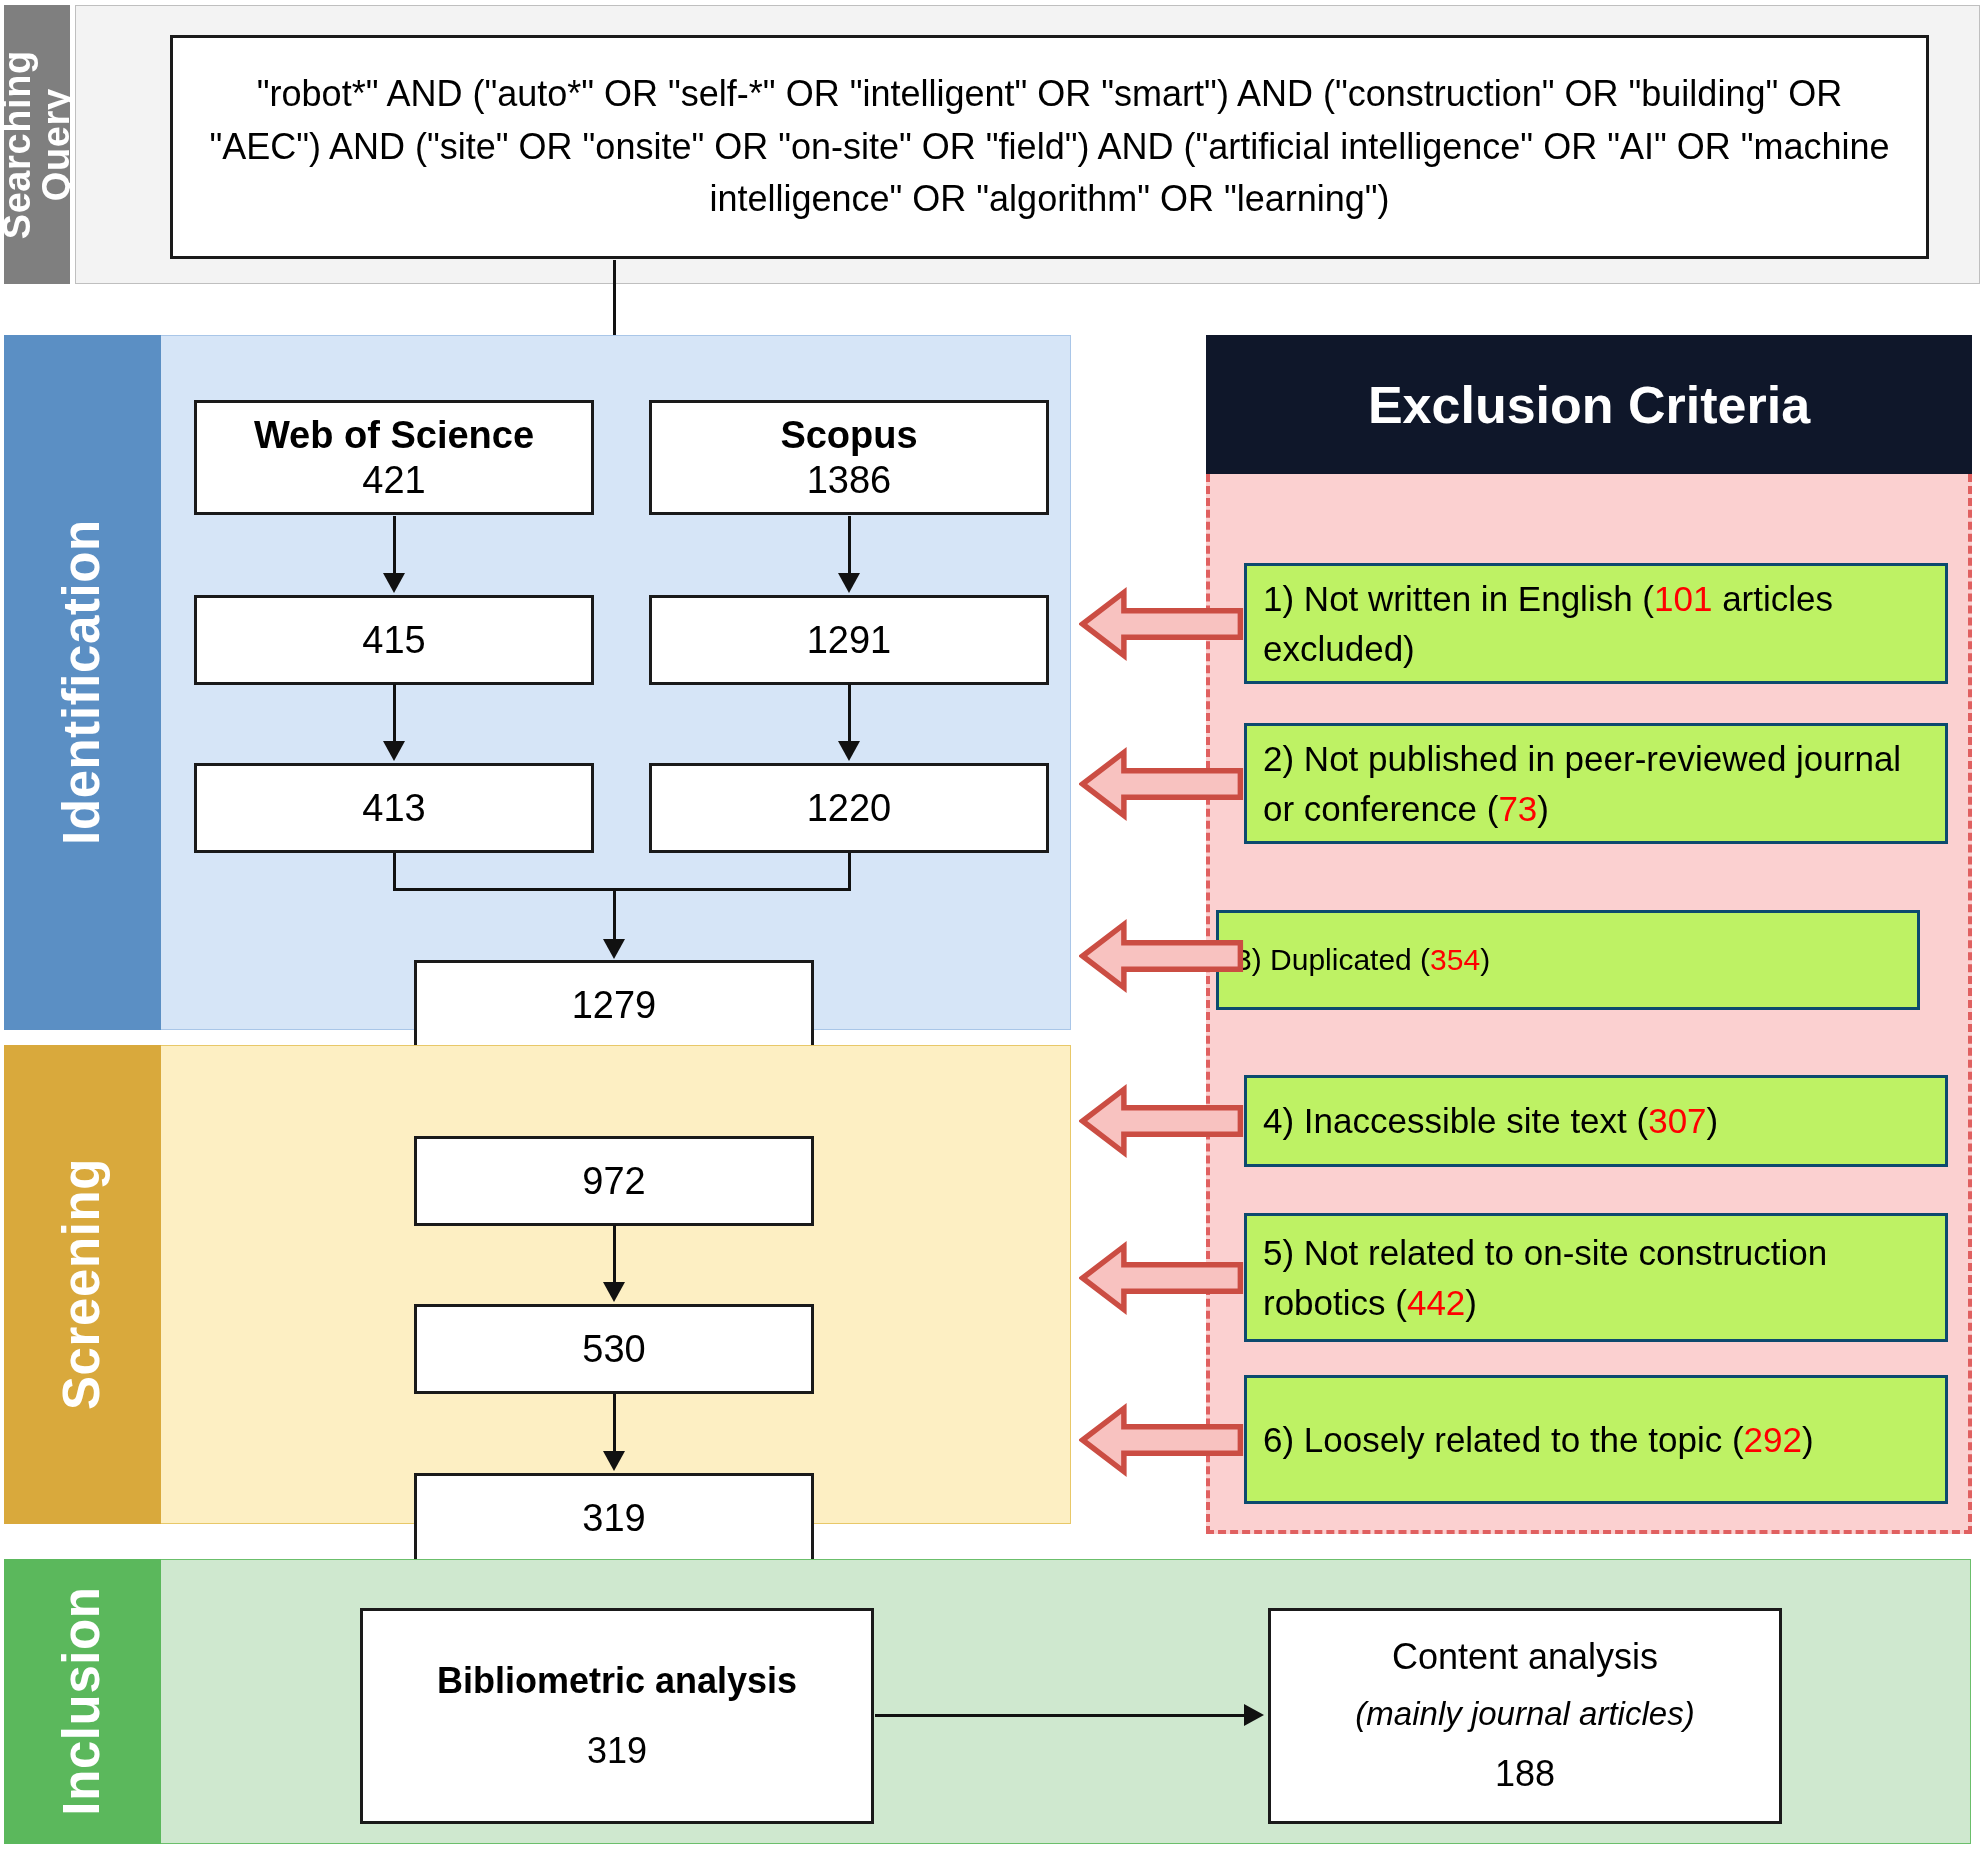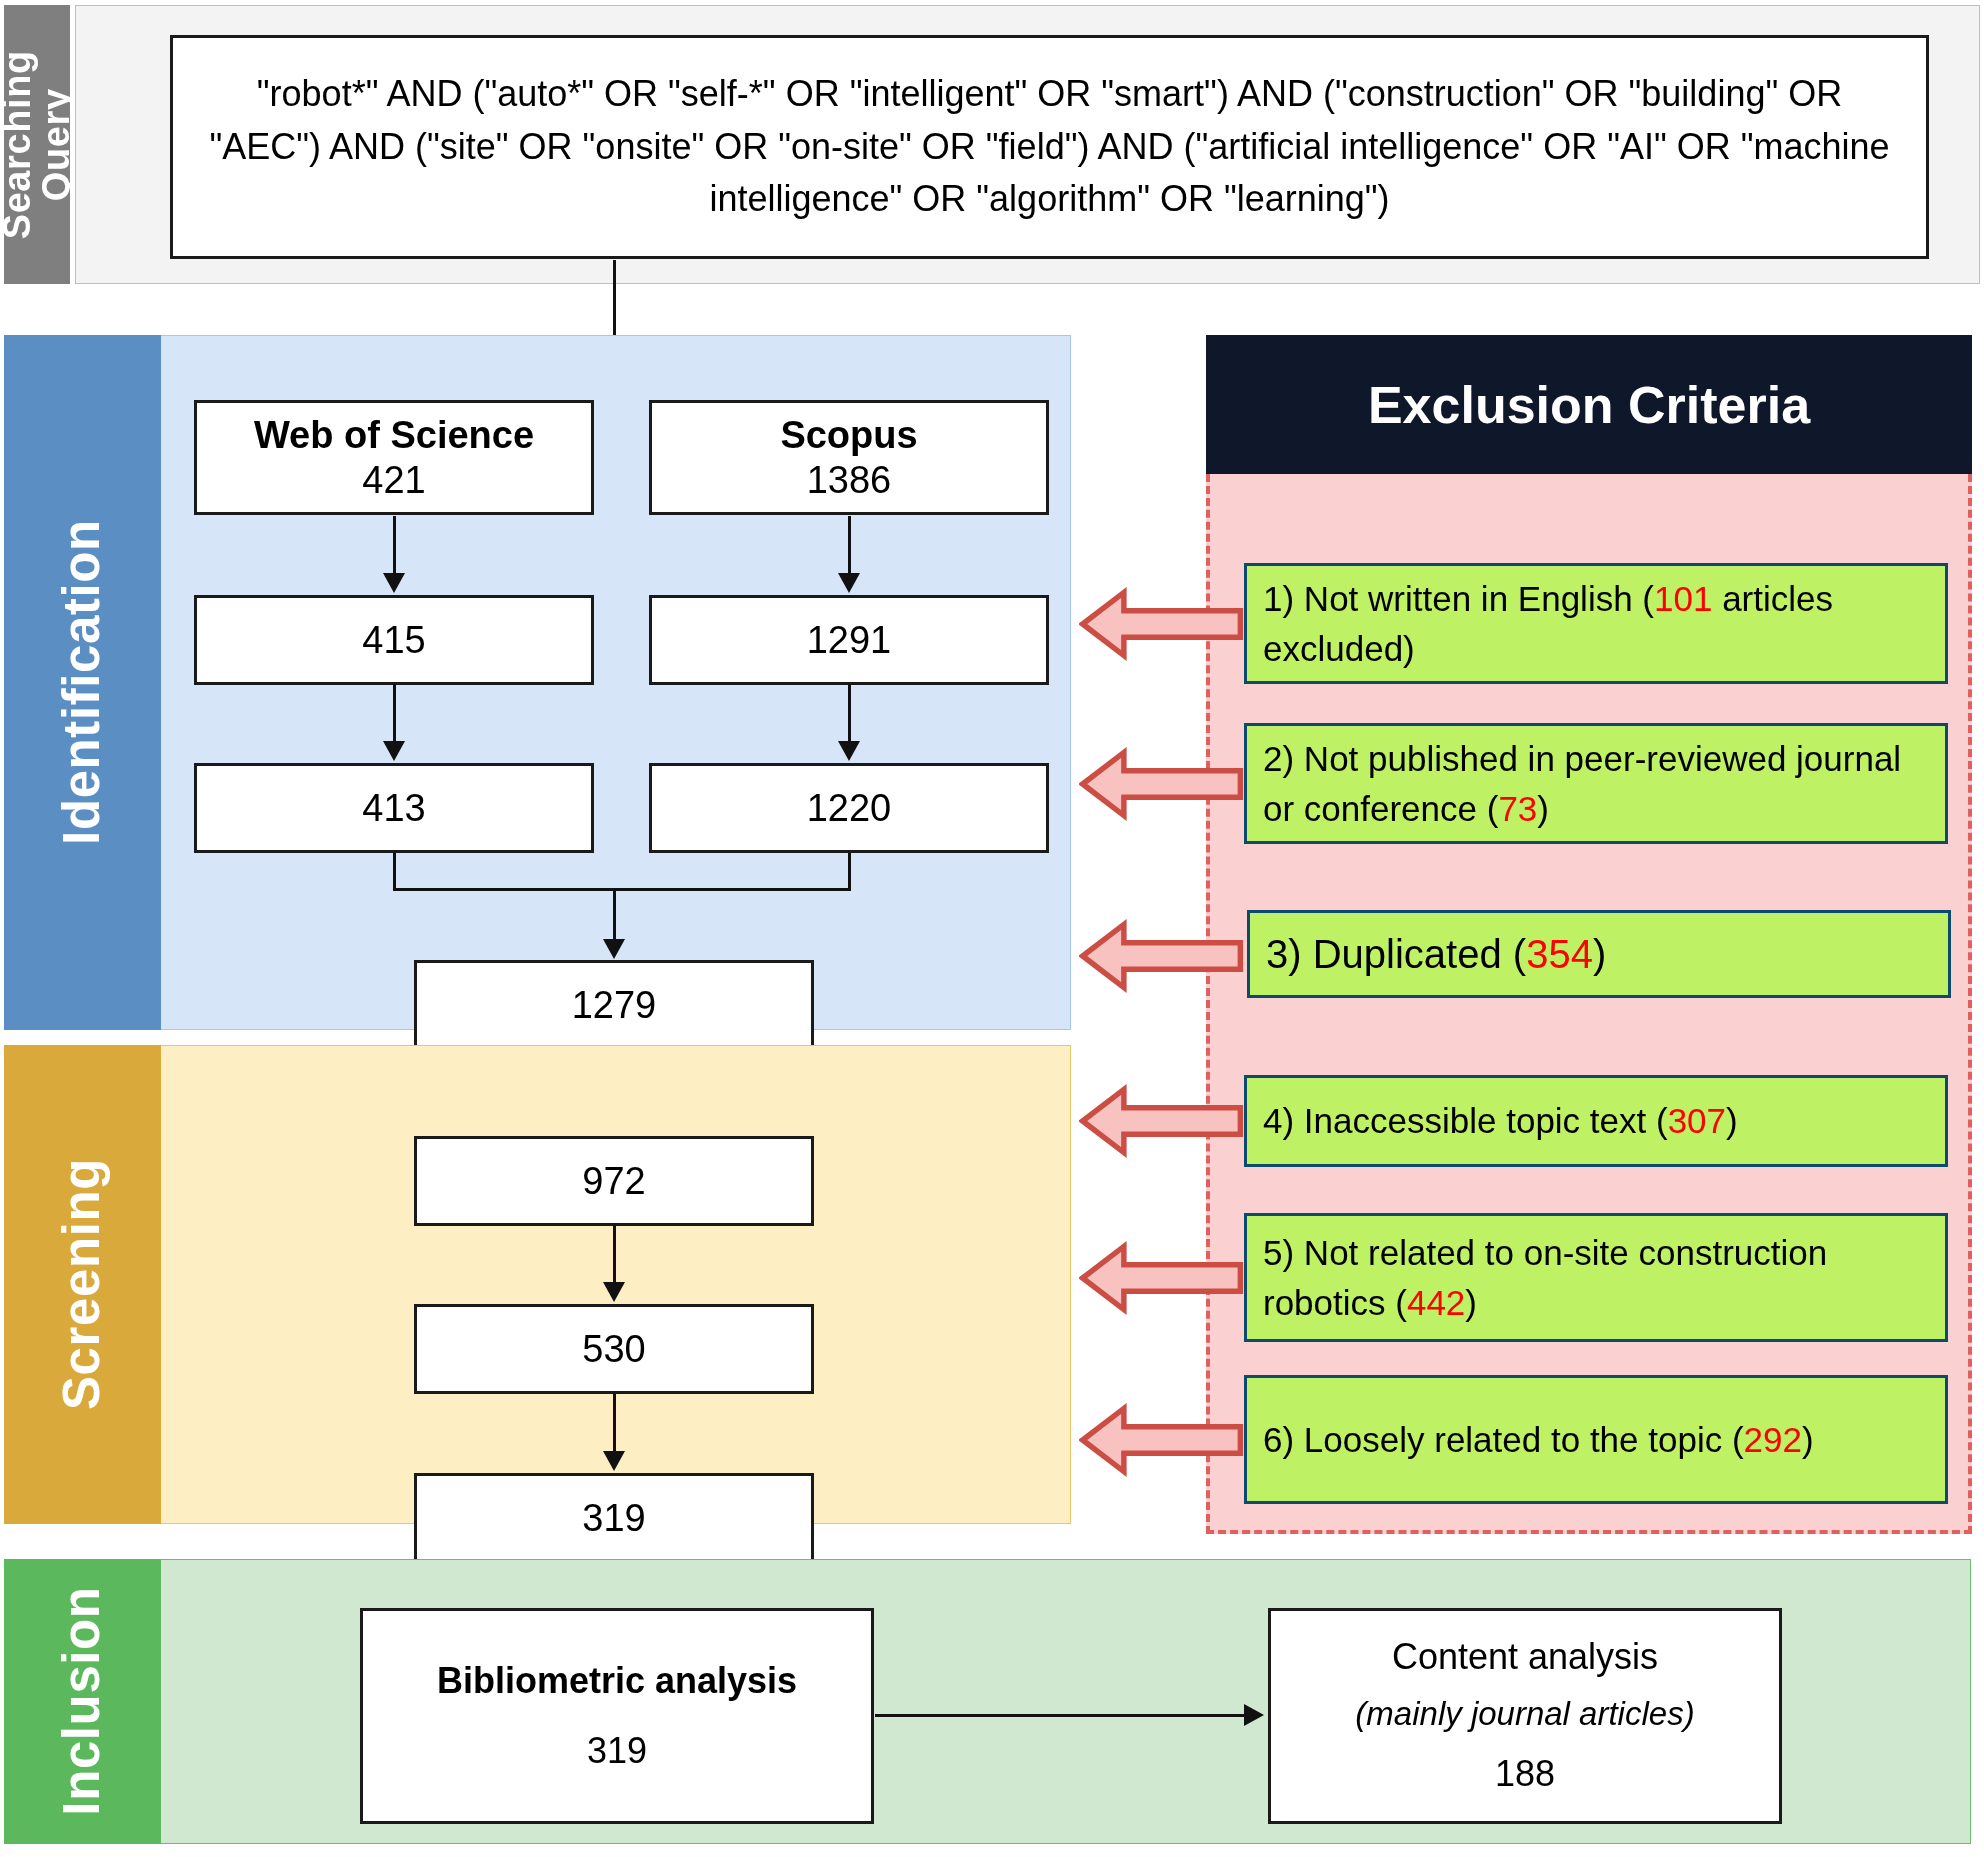--- a/index.html
+++ b/index.html
@@ -214,31 +214,31 @@
     </span>
   </div>
 
   <div class="crit" style="left:1244px;top:723px;width:704px;height:121px;font-size:35px;">
     <span>
       <span>2)</span>
       <span>Not published in peer-reviewed journal or conference (</span><span class="cnt">73</span><span>)</span>
     </span>
   </div>
 
-  <div class="crit" style="left:1247px;top:910px;width:704px;height:88px;font-size:40px;">
+  <div class="crit" style="left:1216px;top:910px;width:704px;height:100px;font-size:30px;">
     <span>
       <span>3)</span>
       <span>Duplicated (</span><span class="cnt">354</span><span>)</span>
     </span>
   </div>
 
   <div class="crit" style="left:1244px;top:1075px;width:704px;height:92px;font-size:35px;">
     <span>
       <span>4)</span>
-      <span>Inaccessible topic text (</span><span class="cnt">307</span><span>)</span>
+      <span>Inaccessible site text (</span><span class="cnt">307</span><span>)</span>
     </span>
   </div>
 
   <div class="crit" style="left:1244px;top:1213px;width:704px;height:129px;font-size:35px;">
     <span>
       <span>5)</span>
       <span>Not related to on-site construction robotics (</span><span class="cnt">442</span><span>)</span>
     </span>
   </div>
 

